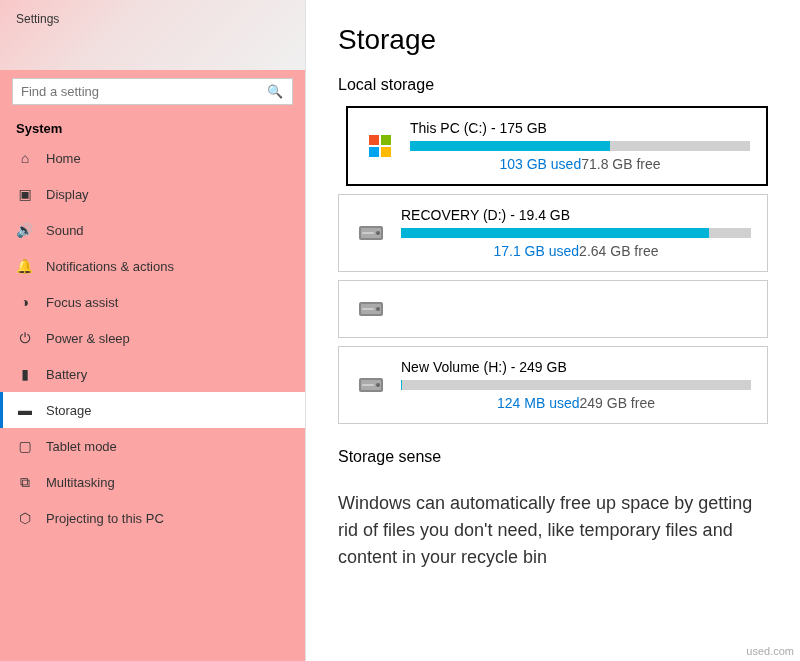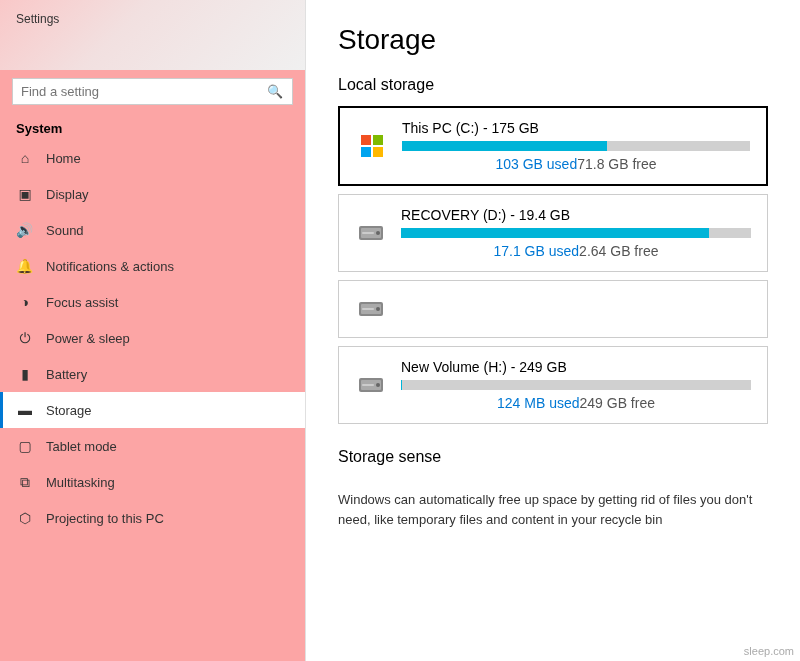--- a/index.html
+++ b/index.html
@@ -109,20 +109,21 @@
     .drive-card {
       border: 1px solid #ccc;
       padding: 12px 16px;
       margin-bottom: 8px;
       display: flex;
       align-items: center;
       gap: 14px;
     }
     .drive-card.selected {
       border: 2px solid #000;
+      margin-left: 8px;
     }
     .drive-icon {
       width: 32px;
       height: 32px;
       flex-shrink: 0;
       display: flex;
       align-items: center;
       justify-content: center;
     }
     .drive-info { flex: 1; }
@@ -148,21 +149,21 @@
       display: flex;
       justify-content: center;
       font-size: 14px;
     }
     .used-text { color: #0078d4; }
     .free-text { color: #555; }
 
     
     .storage-sense-section { margin-top: 24px; }
     .storage-sense-desc {
-      font-size: 13px;
+      font-size: 18px;
       color: #333;
       line-height: 1.5;
       margin-top: 24px;
     }
 
     
     .watermark {
       position: fixed;
       bottom: 4px;
       right: 6px;
@@ -325,13 +326,13 @@
         </div>
       </div>
     </div>
 
   <div class="storage-sense-section">
     <h2 class="section-title">Storage sense</h2>
     <p class="storage-sense-desc">Windows can automatically free up space by getting rid of files you don't need, like temporary files and content in your recycle bin</p>
   </div>
 </div>
 
-<div class="watermark">sleep.com</div>
+<div class="watermark">used.com</div>
 
 </body></html>

